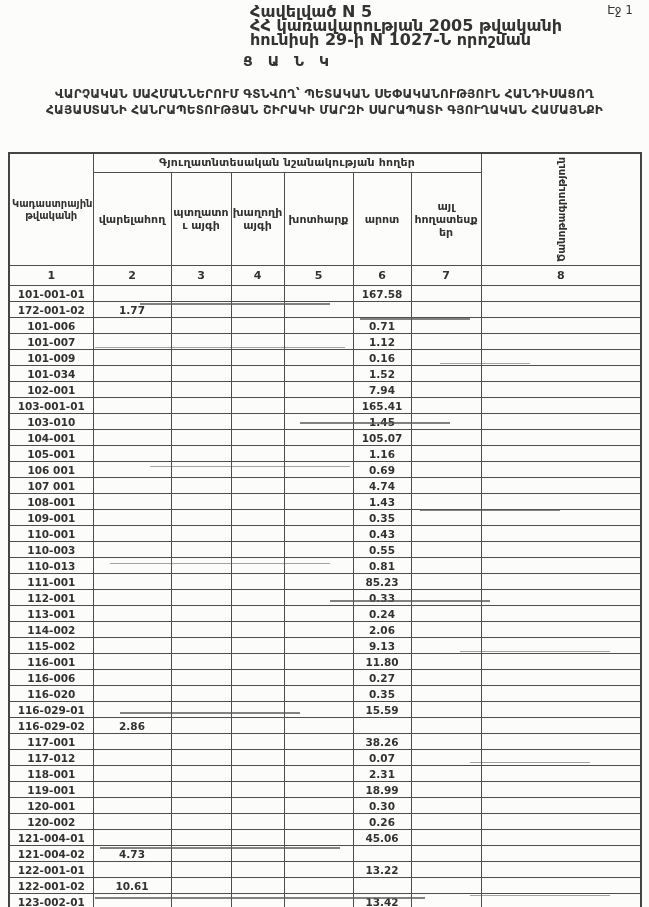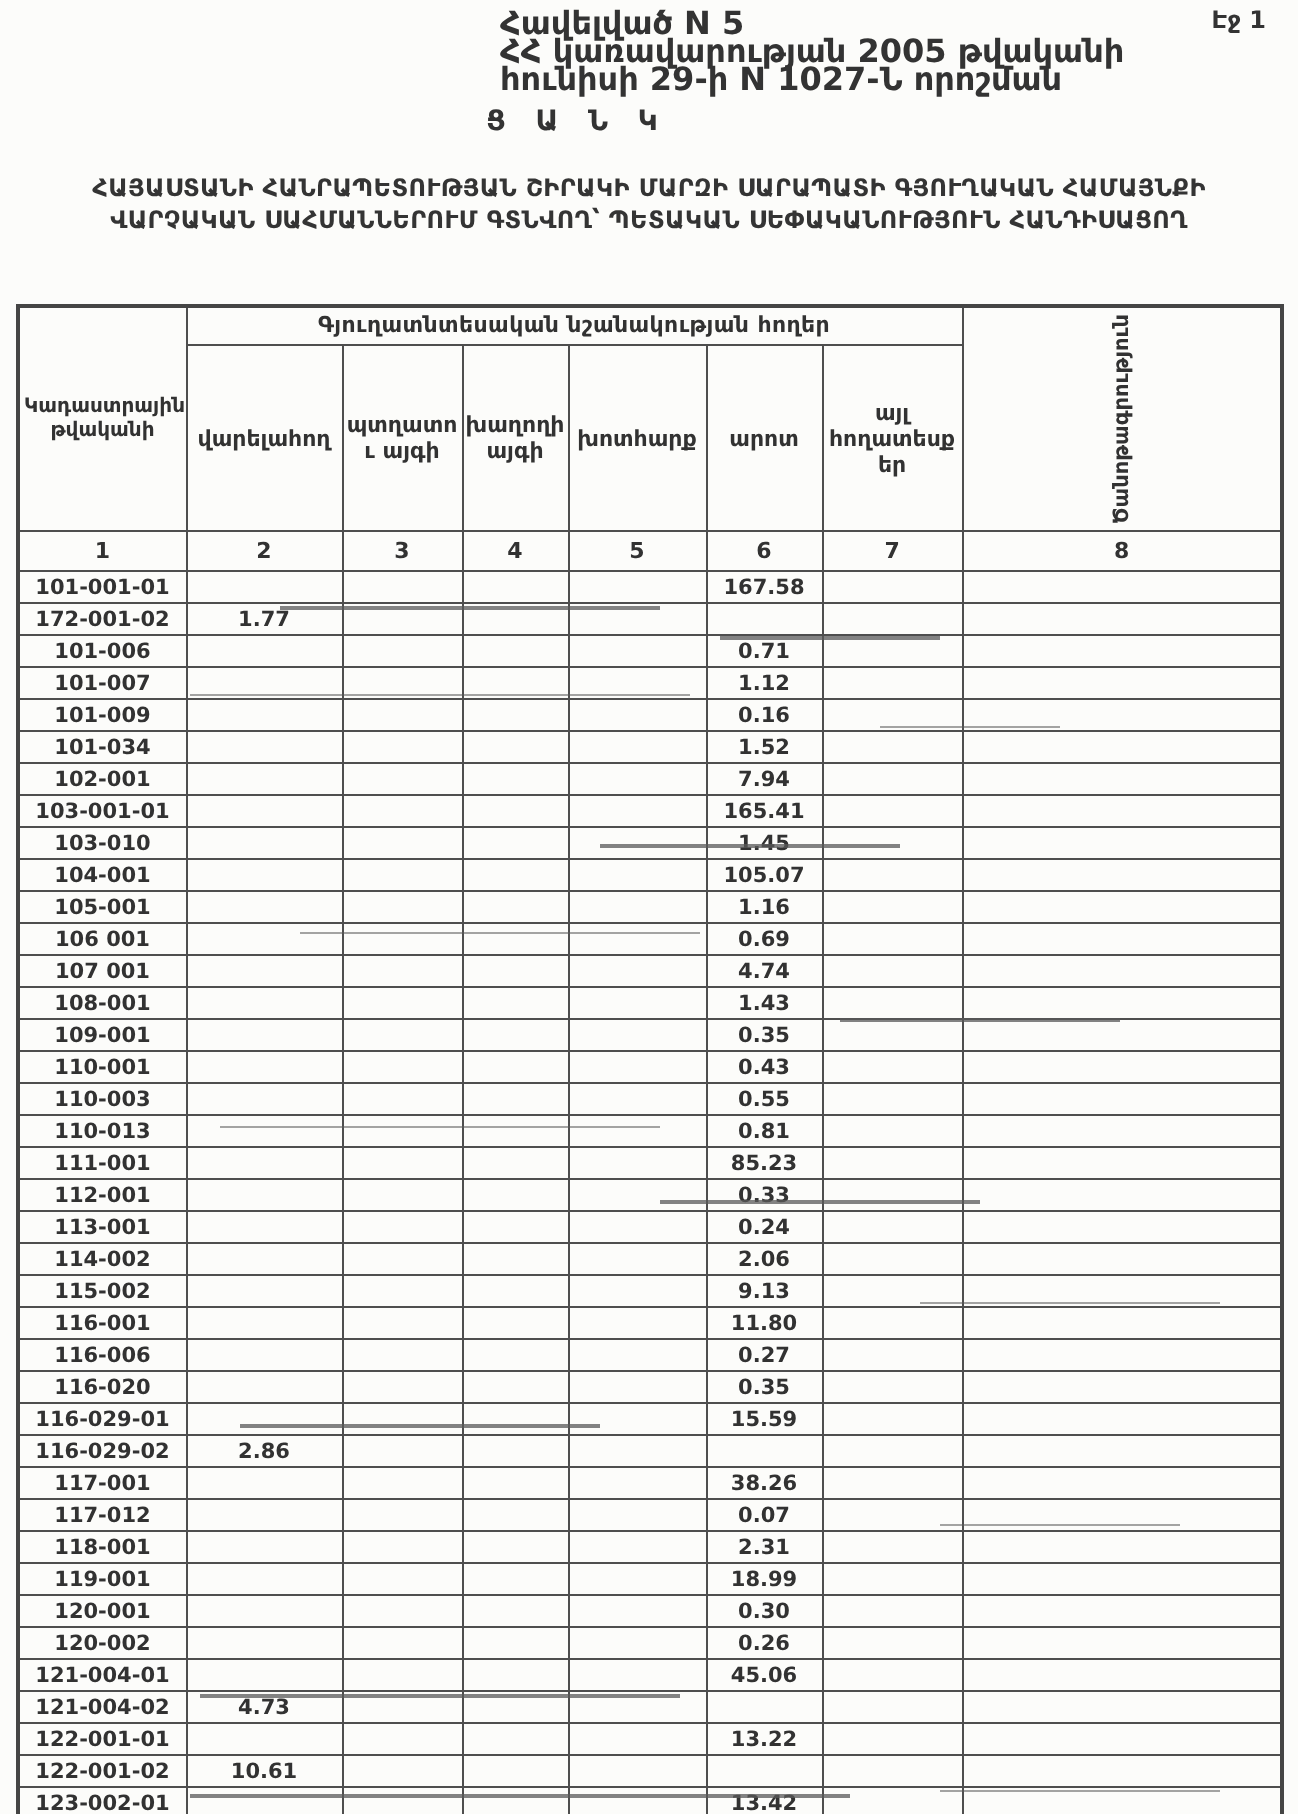--- a/index.html
+++ b/index.html
@@ -8,21 +8,21 @@
     background:#fcfcfa;
     font-family:"DejaVu Sans", sans-serif;
     color:#2d2d2d;
     position:relative;
     overflow:hidden;
     -webkit-font-smoothing:none;
   }
   .abs{position:absolute;}
   .page-num{
     top:3px;right:16px;
-    font-size:12px;font-weight:700;color:#333;padding-left:10px;
+    font-size:12px;font-weight:400;color:#333;padding-left:10px;
   }
   .appendix{
     top:5px;left:250px;width:400px;
     text-align:left;
     font-size:16px;font-weight:700;color:#333;
     line-height:14px;
   }
   .doc-title{
     top:53px;left:0;width:577px;
     text-align:center;
@@ -89,22 +89,22 @@
 
 <div class="abs appendix">
   <div>Հավելված N 5</div>
   <div>ՀՀ կառավարության 2005 թվականի</div>
   <div>հունիսի 29-ի N 1027-Ն որոշման</div>
 </div>
 
 <div class="abs doc-title">Ց Ա Ն Կ</div>
 
 <div class="abs caption">
+  <div>ՎԱՐՉԱԿԱՆ ՍԱՀՄԱՆՆԵՐՈՒՄ ԳՏՆՎՈՂ՝ ՊԵՏԱԿԱՆ ՍԵՓԱԿԱՆՈՒԹՅՈՒՆ ՀԱՆԴԻՍԱՑՈՂ</div>
   <div>ՀԱՅԱՍՏԱՆԻ ՀԱՆՐԱՊԵՏՈՒԹՅԱՆ ՇԻՐԱԿԻ ՄԱՐԶԻ ՍԱՐԱՊԱՏԻ ԳՅՈՒՂԱԿԱՆ ՀԱՄԱՅՆՔԻ</div>
-  <div>ՎԱՐՉԱԿԱՆ ՍԱՀՄԱՆՆԵՐՈՒՄ ԳՏՆՎՈՂ՝ ՊԵՏԱԿԱՆ ՍԵՓԱԿԱՆՈՒԹՅՈՒՆ ՀԱՆԴԻՍԱՑՈՂ</div>
 </div>
 
 <table class="land-table">
   <colgroup>
     <col style="width:84px">
       <col style="width:78px">
       <col style="width:60px">
     <col style="width:53px">
       <col style="width:69px">
       <col style="width:58px">

